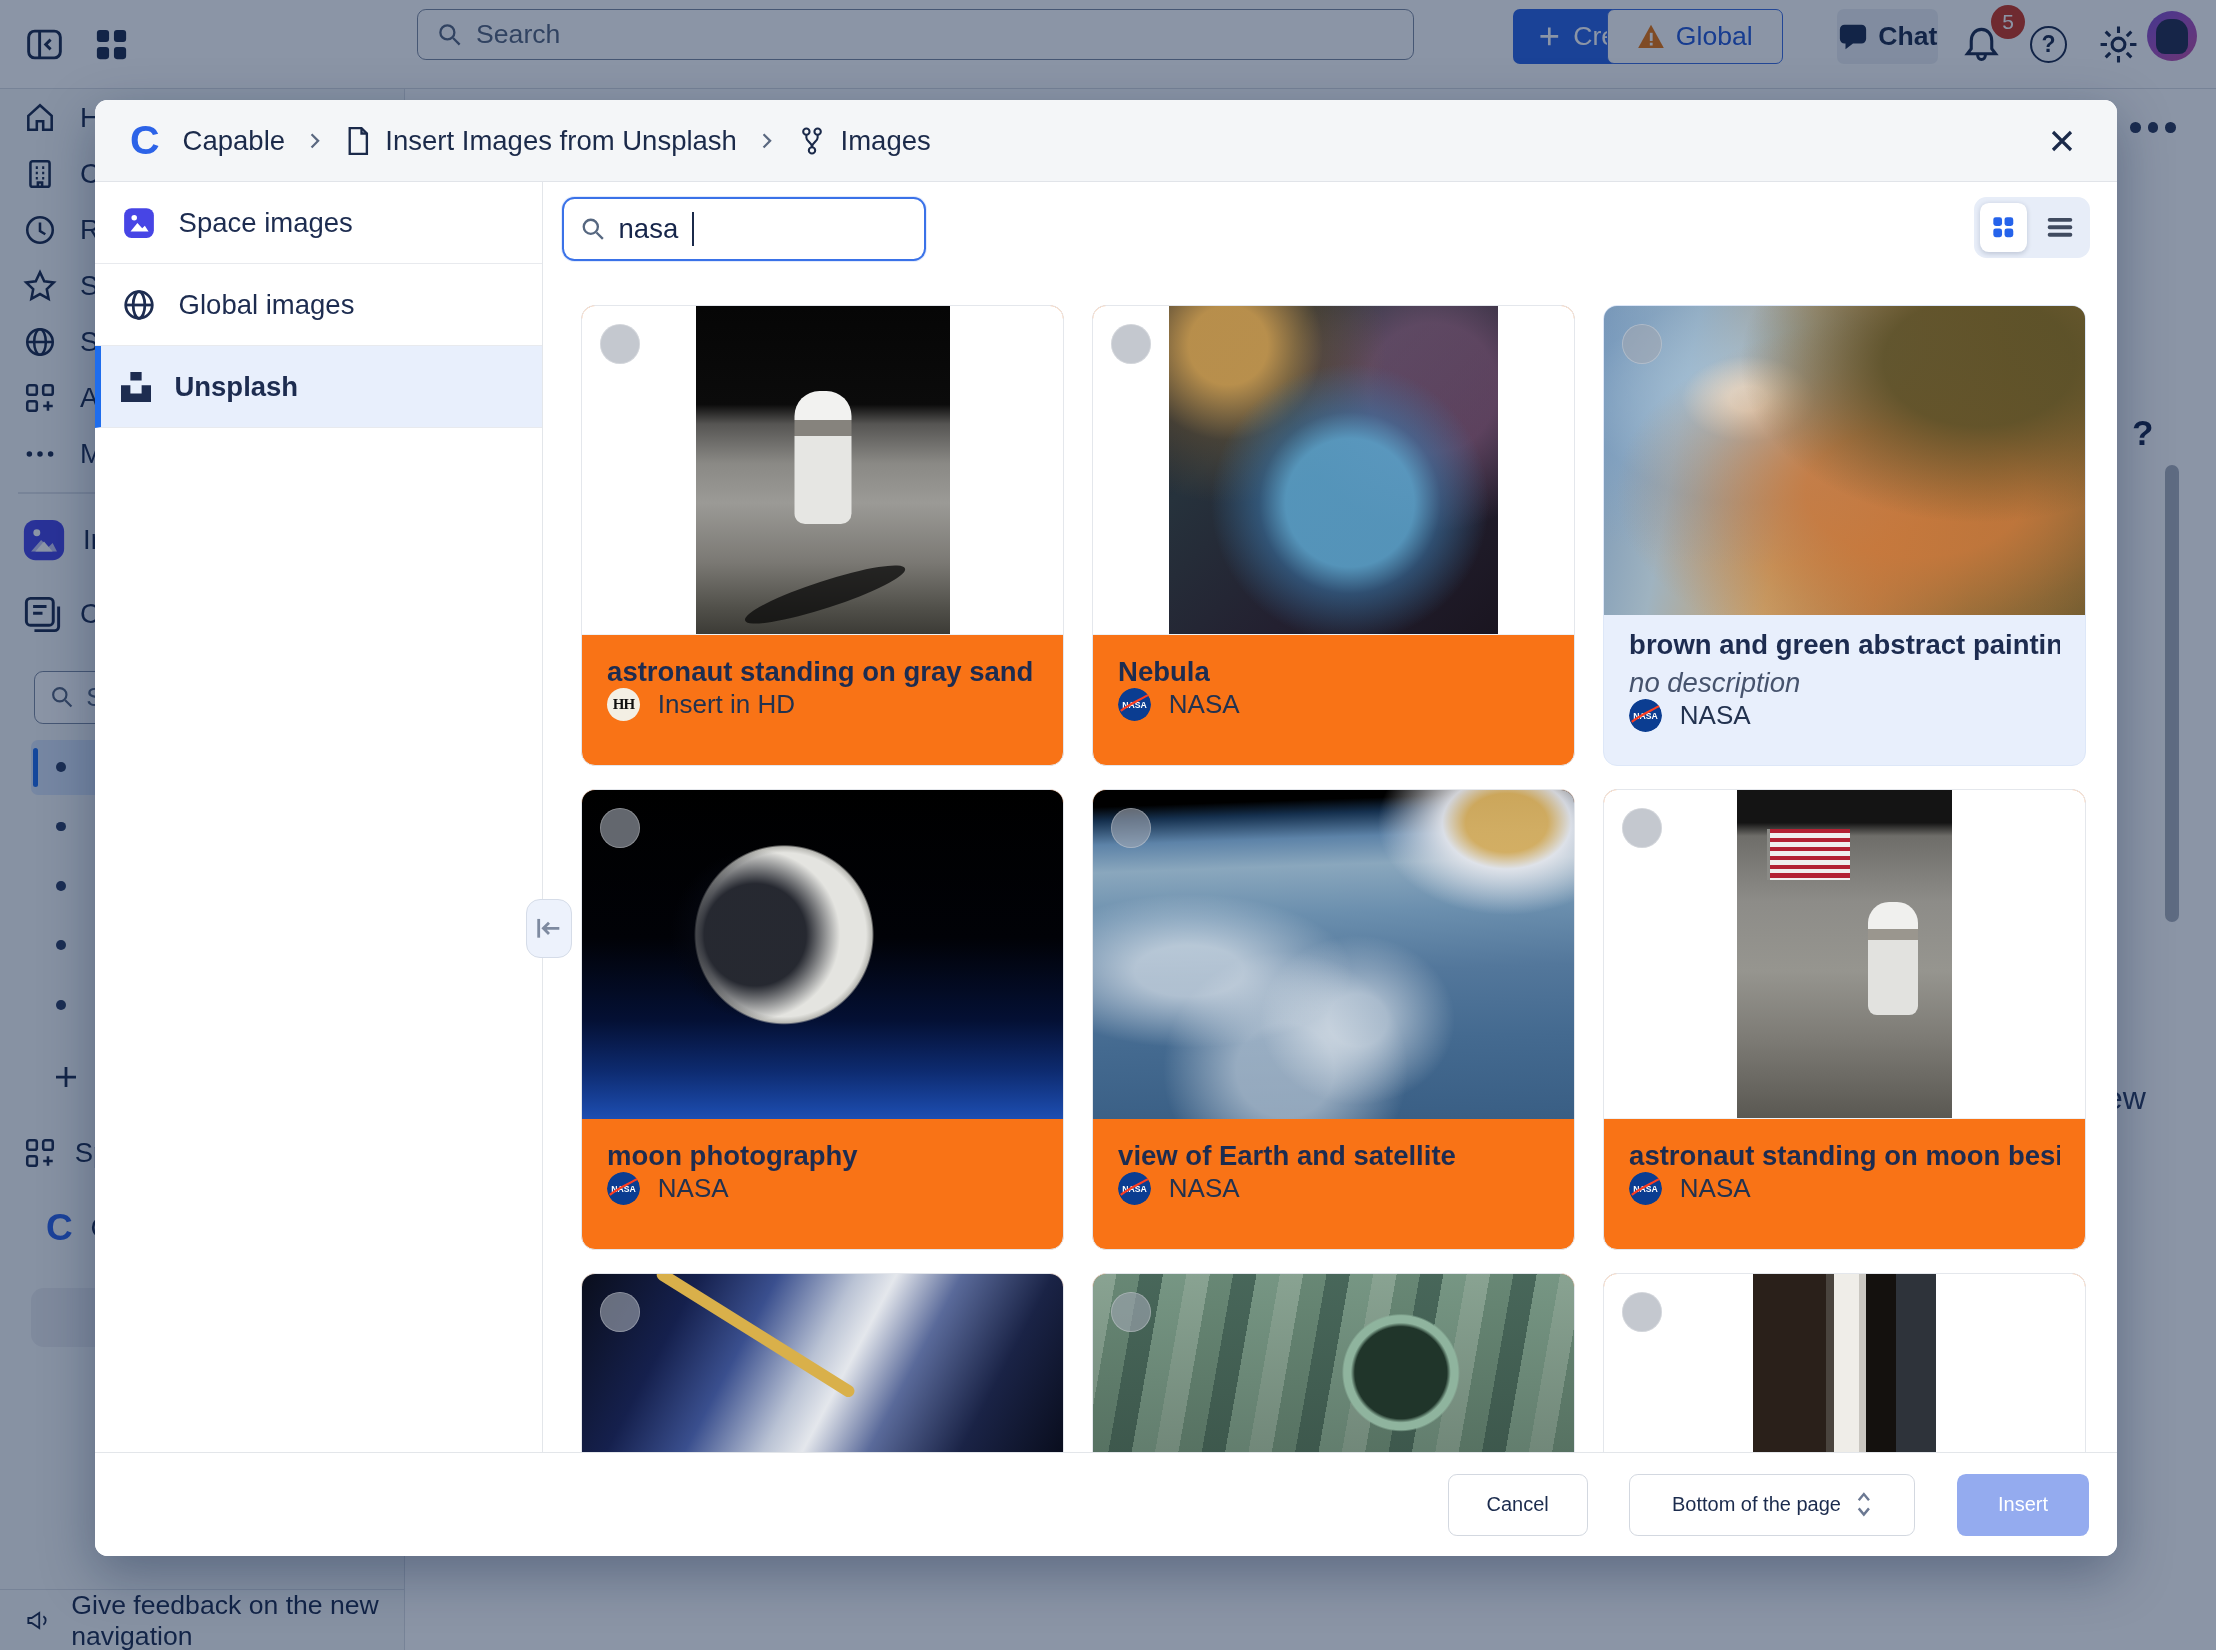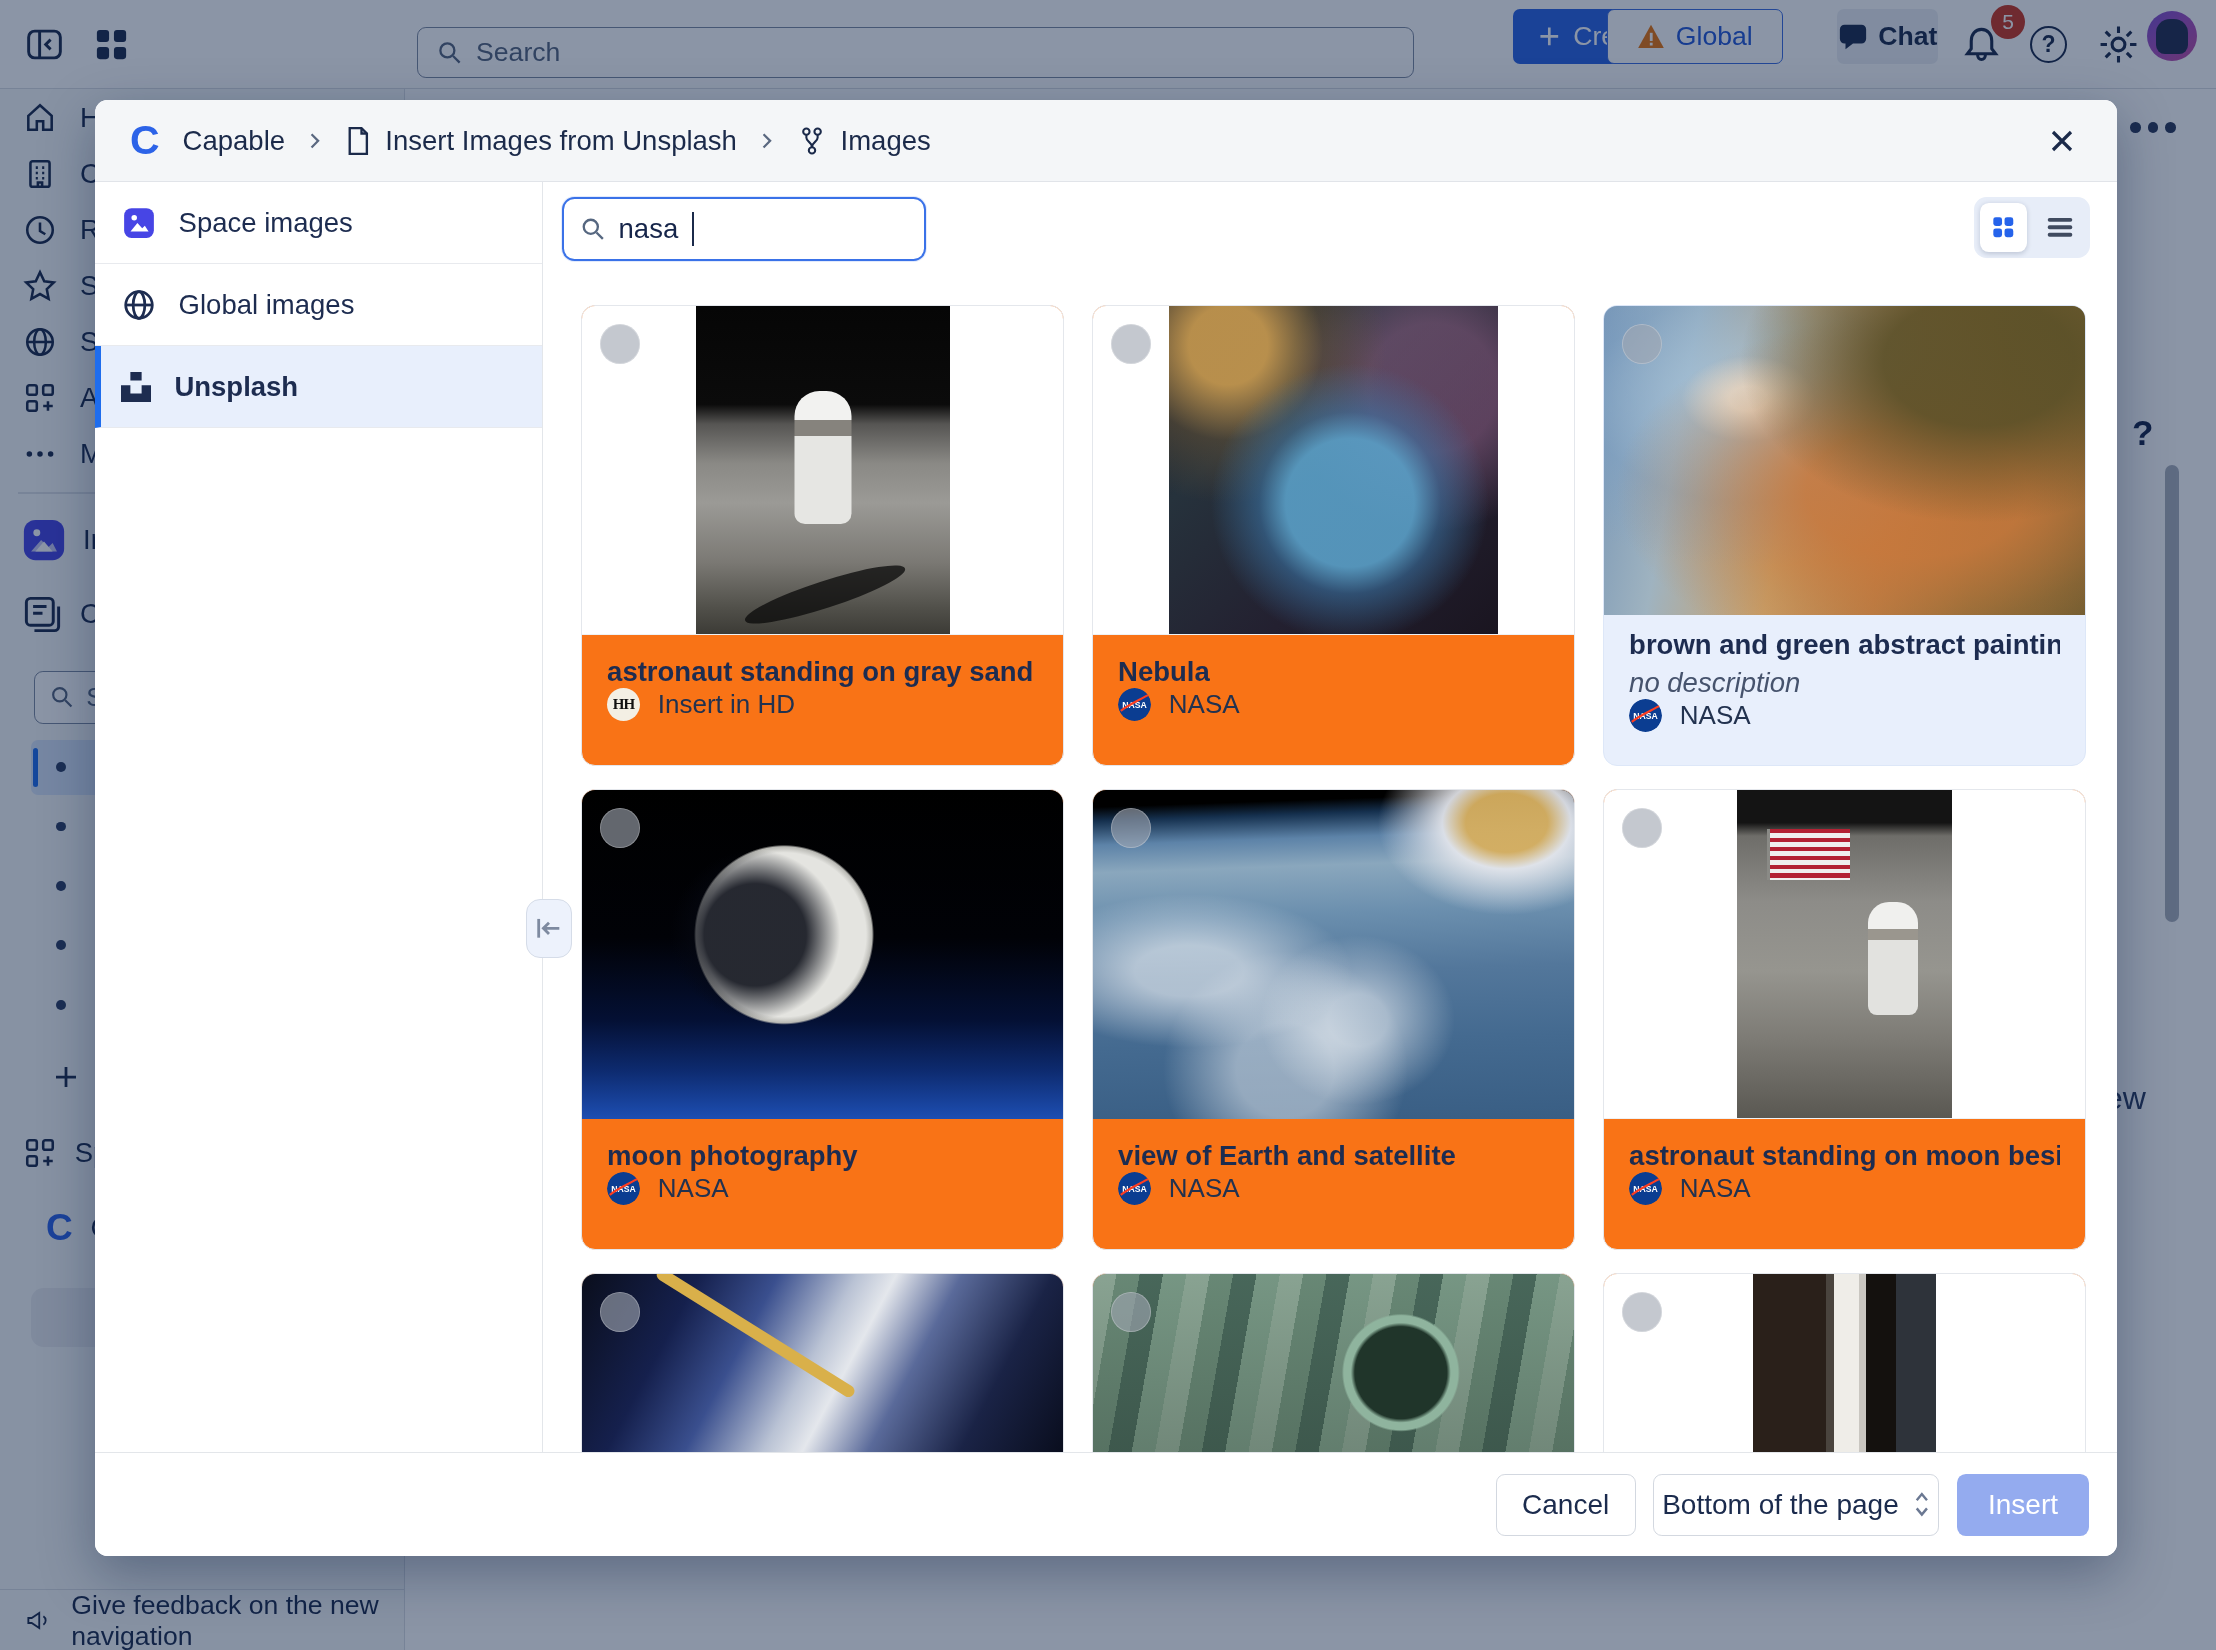--- a/index.html
+++ b/index.html
@@ -5,21 +5,21 @@
   * { margin:0; padding:0; box-sizing:border-box; }
   html,body { width:2217px; height:1651px; overflow:hidden; }
   body { font-family:"Liberation Sans","DejaVu Sans",sans-serif; background:#ffffff; position:relative; color:#1c2b4d; }
   svg { display:block; }
 
   
   .topbar { position:absolute; left:0; top:0; width:2217px; height:89px; background:#ffffff; border-bottom:1.8px solid #d9dde3; z-index:10; }
   .tb-icon { position:absolute; top:25px; cursor:pointer; }
   .tb-collapse { left:25px; }
   .tb-grid { left:92px; }
-  .tb-search { position:absolute; left:417px; top:27px; width:997px; height:51px; border:1.8px solid #7e8aa0; border-radius:8.9px; display:flex; align-items:center; padding:0 17.7px; gap:12.4px; background:#fff; }
+  .tb-search { position:absolute; left:417px; top:9px; width:997px; height:51px; border:1.8px solid #7e8aa0; border-radius:8.9px; display:flex; align-items:center; padding:0 17.7px; gap:12.4px; background:#fff; }
   .tb-search-ph { font-size:26.6px; color:#55647e; }
   .tb-btn { position:absolute; top:8.9px; height:55px; border-radius:7px; display:flex; align-items:center; justify-content:center; gap:10.6px; font-size:26.6px; cursor:pointer; }
   .btn-create { left:1513px; width:163px; background:#2b62e3; color:#ffffff; }
   .btn-upgrade { left:1607px; width:176px; background:#ffffff; border:1.8px solid #3b6ce0; color:#2458d6; }
   .btn-chat { left:1837px; width:101px; background:#ecEFf3; background:#eceff3; color:#1c2b4d; font-weight:600; }
   .tb-bell { position:absolute; left:1961px; top:23px; cursor:pointer; }
   .tb-badge { position:absolute; left:1991px; top:5.3px; min-width:34px; height:34px; border-radius:17px; background:#ca3521; color:#fff; font-size:21px; display:flex; align-items:center; justify-content:center; padding:0 5.3px; }
   .tb-help { position:absolute; left:2030px; top:26px; width:37px; height:37px; border:2.7px solid #1c2b4d; border-radius:50%; display:flex; align-items:center; justify-content:center; font-size:23px; font-weight:700; cursor:pointer; }
   .tb-gear { position:absolute; left:2098px; top:24px; cursor:pointer; }
   .tb-avatar { position:absolute; left:2147px; top:10.6px; width:50px; height:50px; border-radius:50%; overflow:hidden; cursor:pointer;
@@ -139,21 +139,21 @@
     background:linear-gradient(75deg, rgba(0,0,0,0) 0 30%, #c03028 32% 39%, rgba(0,0,0,0) 41% 55%, #c03028 57% 64%, rgba(0,0,0,0) 66%); }
   .ph-sat::after { content:""; position:absolute; left:12%; top:16%; width:231px; height:12.4px; border-radius:6.2px; background:#d9b04a; transform:rotate(32deg); }
   .ph-engine {
     background:radial-gradient(circle at 64% 30%, #20352a 0 46px, #8fb49e 50px 57px, rgba(0,0,0,0) 59px),
       linear-gradient(180deg, rgba(20,30,25,.2), rgba(20,30,25,.5)),
       repeating-linear-gradient(100deg,#a6c4b0 0 23px,#7da28c 23px 46px,#55796a 46px 69px,#8fb49e 69px 92px); }
   .ph-rocket { width:183px;
     background:linear-gradient(90deg,#2a201a 0 40%,#4a443e 40% 44%,#efede8 44% 58%,#c9c6c0 58% 62%,#14110e 62% 78%,#2e333a 78% 100%); }
 
   .m-footer { height:104px; flex:0 0 auto; border-top:1.8px solid #e3e6ea; display:flex; align-items:center; justify-content:flex-end; padding-right:28px; gap:17.7px; background:#fff; }
-  .f-btn { height:62px; border-radius:8.9px; display:flex; align-items:center; justify-content:center; font-size:28px; cursor:pointer; }
+  .f-btn { height:62px; border-radius:8.9px; display:flex; align-items:center; justify-content:center; font-size:20px; cursor:pointer;margin-left:24px; }
   .f-cancel { width:140px; background:#fff; border:1.8px solid #d3d8e0; color:#1b2b4d; }
   .f-select { width:286px; background:#fff; border:1.8px solid #d3d8e0; color:#1b2b4d; gap:14px; }
   .f-insert { width:132px; background:#94abef; color:#ffffff; }
 </style>
 </head>
 <body>
 
 <div class="topbar">
   <span class="tb-icon tb-collapse">
     <svg width="39" height="39" viewBox="0 0 32 32" fill="none" stroke="#1c2b4d" stroke-width="2.4">

